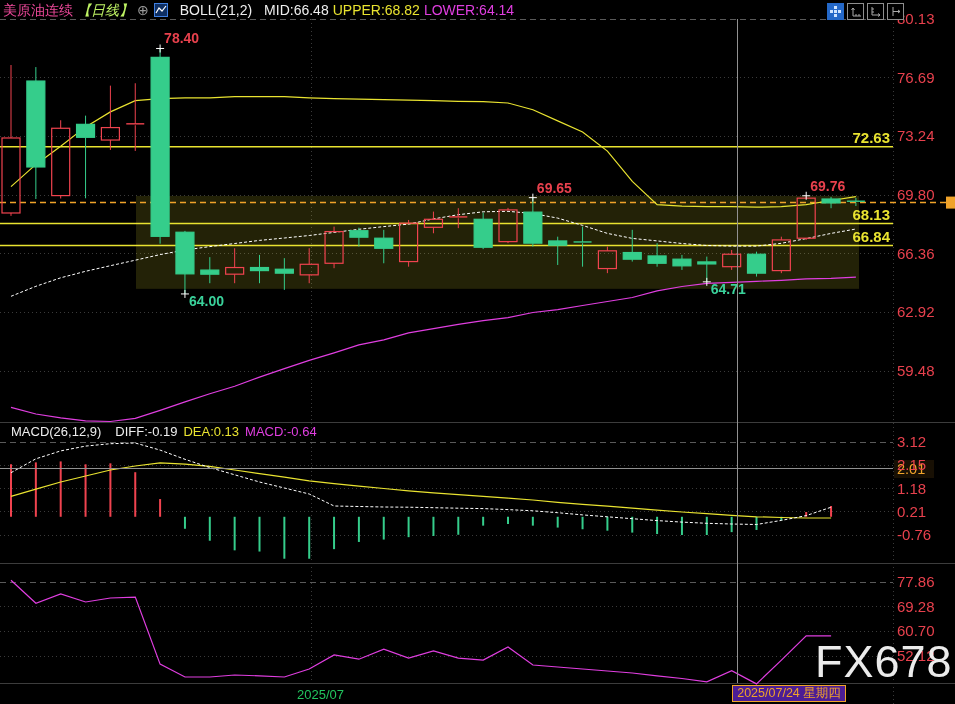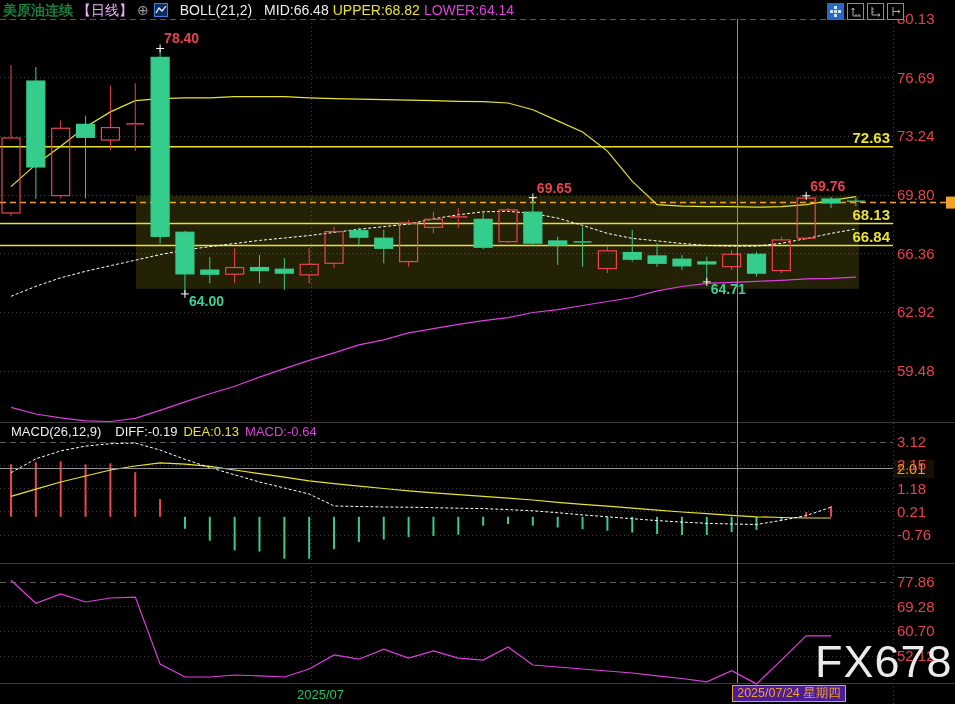--- a/index.html
+++ b/index.html
@@ -1,22 +1,22 @@
 <!DOCTYPE html>
 <html><head>
 <meta charset="utf-8">
 <style>
   html,body{margin:0;padding:0;background:#000;}
   .screen{position:relative;width:955px;height:704px;background:#000;overflow:hidden;
           font-family:"Liberation Sans",sans-serif;-webkit-font-smoothing:antialiased;}
   svg text{font-family:"Liberation Sans",sans-serif;}
   .hdr{position:absolute;top:2px;left:3px;font-size:14px;white-space:nowrap;z-index:6;}
   .hdr span{margin-right:4px;}
-  .w{color:#eee;padding-left:8px;} .r{color:#f0abfc;} .y{color:#e9e330;} .m{color:#e03ee0;} .gy{color:#9a9a9a;}
-  .sym{color:#15803d;font-weight:bold;}
+  .w{color:#eee;padding-left:8px;} .r{color:#bef264;font-style:italic;} .y{color:#e9e330;} .m{color:#e03ee0;} .gy{color:#9a9a9a;}
+  .sym{color:#ec4899;font-weight:normal;}
   .mini-ic{display:inline-block;vertical-align:-2px;margin:0 4px 0 1px;}
   .subhdr{position:absolute;left:3px;font-size:13px;white-space:nowrap;z-index:6;}
   .subhdr span{margin-right:6px;}
   .toolbar{position:absolute;top:3px;left:827px;display:flex;gap:3px;z-index:7;}
   .tool{width:17px;height:17px;box-sizing:border-box;display:flex;align-items:center;justify-content:center;}
   .tool.active{background:#2468c8;}
   .tool.plain{border:1px solid #8f8f8f;background:#000;}
   .taxis-month{position:absolute;top:687px;left:297px;font-size:13px;color:#22c55e;z-index:6;}
   .taxis-date{position:absolute;top:685px;left:732px;width:112px;height:15px;border:1px solid #f0a32a;
               background:#4c1d95;color:#f0a32a;font-size:12.5px;display:flex;align-items:center;

